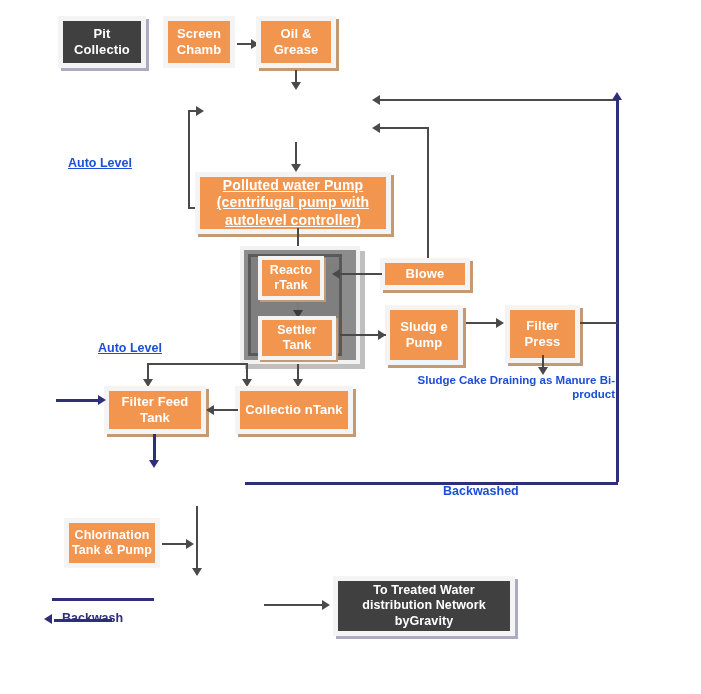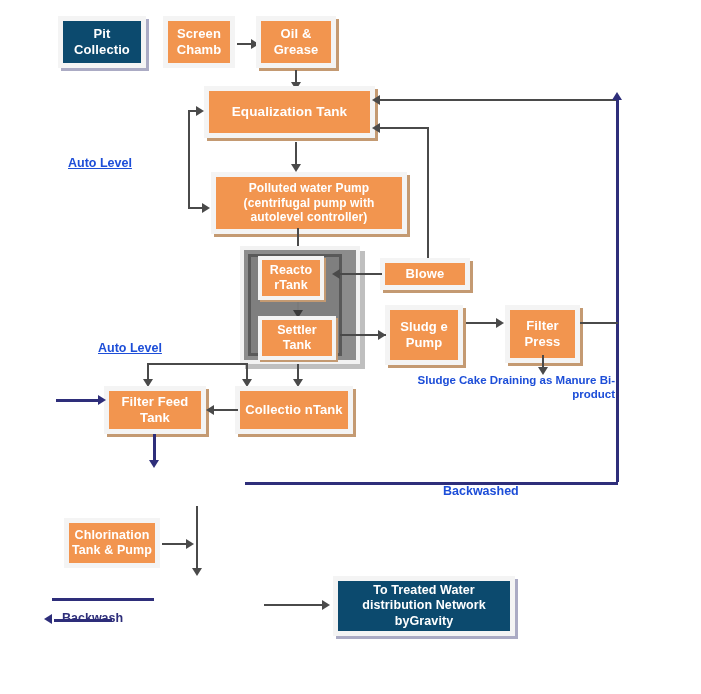--- a/index.html
+++ b/index.html
@@ -25,21 +25,21 @@
     color:#ffffff;
     font-weight:bold;
     line-height:1.22;
     overflow:hidden;
     background:#F2954F;
     border:5px solid #F4F4F4;
     box-shadow:3px 3px 0 0 #C49A72;
     letter-spacing:.1px;
   }
   .node.purple{
-    background:#0c4a6e;
+    background:#404040;
     box-shadow:3px 3px 0 0 #ABABC4;
   }
   .node.noshadow{box-shadow:none;}
   .node span{display:block;padding:0 2px;}
 
   
   .frame{
     position:absolute;
     box-sizing:border-box;
     background:#8C8C8C;
@@ -99,23 +99,20 @@
   <div class="ln h" style="left:237px;top:43px;width:16px;"></div>
   <div class="ar right" style="left:251px;top:39px;"></div>
 
   <div class="node" style="left:256px;top:16px;width:80px;height:52px;font-size:13px;">
     <span>Oil &amp; Grease</span>
   </div>
 
   <div class="ln v" style="left:295px;top:70px;height:14px;"></div>
   <div class="ar down" style="left:291px;top:82px;"></div>
 
-  <div class="node" style="left:204px;top:86px;width:171px;height:52px;font-size:13.5px;">
-    <span>Equalization Tank</span>
-  </div>
 
   <div class="ln h" style="left:380px;top:99px;width:238px;"></div>
   <div class="ar left" style="left:372px;top:95px;"></div>
 
   <div class="ln h" style="left:380px;top:127px;width:48px;"></div>
   <div class="ar left" style="left:372px;top:123px;"></div>
   <div class="ln v" style="left:427px;top:127px;height:133px;"></div>
 
   <div class="ln navy v" style="left:616px;top:100px;height:382px;"></div>
   <div class="ar navy up" style="left:612px;top:92px;"></div>
@@ -125,21 +122,21 @@
   </div>
   <div class="ln v" style="left:188px;top:110px;height:98px;"></div>
   <div class="ln h" style="left:188px;top:110px;width:14px;"></div>
   <div class="ar right" style="left:196px;top:106px;"></div>
   <div class="ln h" style="left:188px;top:207px;width:20px;"></div>
   <div class="ar right" style="left:202px;top:203px;"></div>
 
   <div class="ln v" style="left:295px;top:142px;height:24px;"></div>
   <div class="ar down" style="left:291px;top:164px;"></div>
 
-  <div class="node" style="left:211px;top:172px;width:196px;height:62px;font-size:12px;">
+  <div class="node" style="left:195px;top:172px;width:196px;height:62px;font-size:14px;text-decoration:underline;">
     <span>Polluted water Pump (centrifugal pump with autolevel controller)</span>
   </div>
 
   <div class="ln v" style="left:297px;top:228px;height:30px;"></div>
 
   <div class="frame" style="left:240px;top:246px;width:120px;height:118px;">
     <div class="inner" style="left:4px;top:4px;right:14px;bottom:4px;"></div>
   </div>
 
   <div class="node noshadow" style="left:258px;top:256px;width:66px;height:44px;font-size:12.5px;border-width:4px;box-shadow:2px 2px 0 0 #C49A72;">

